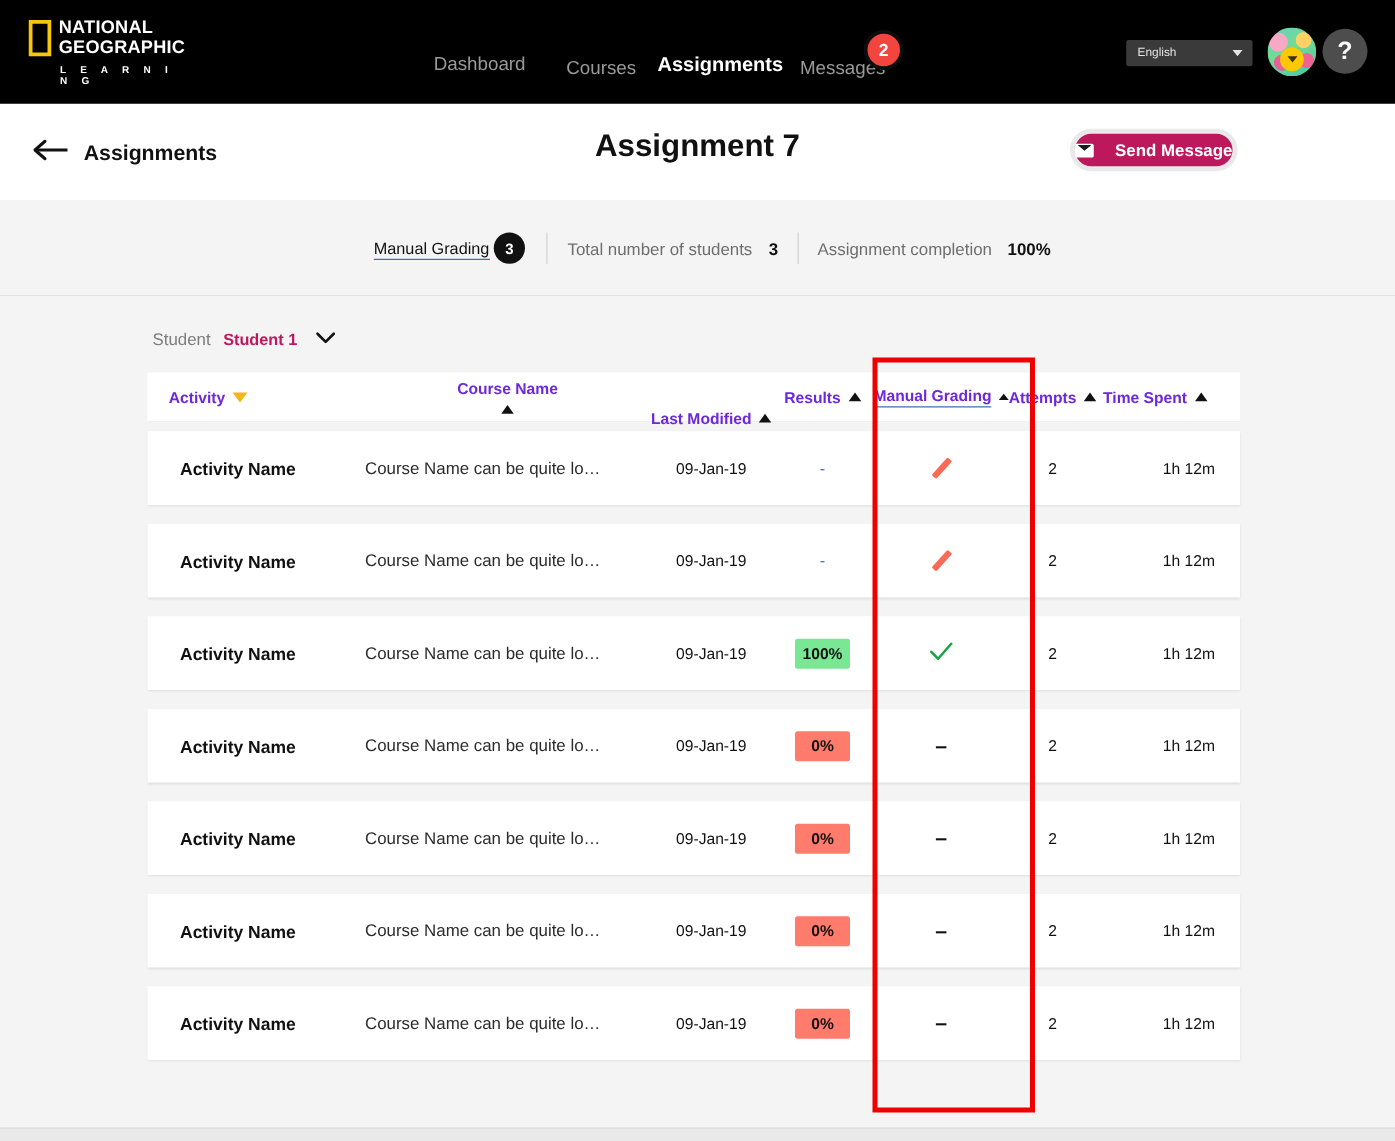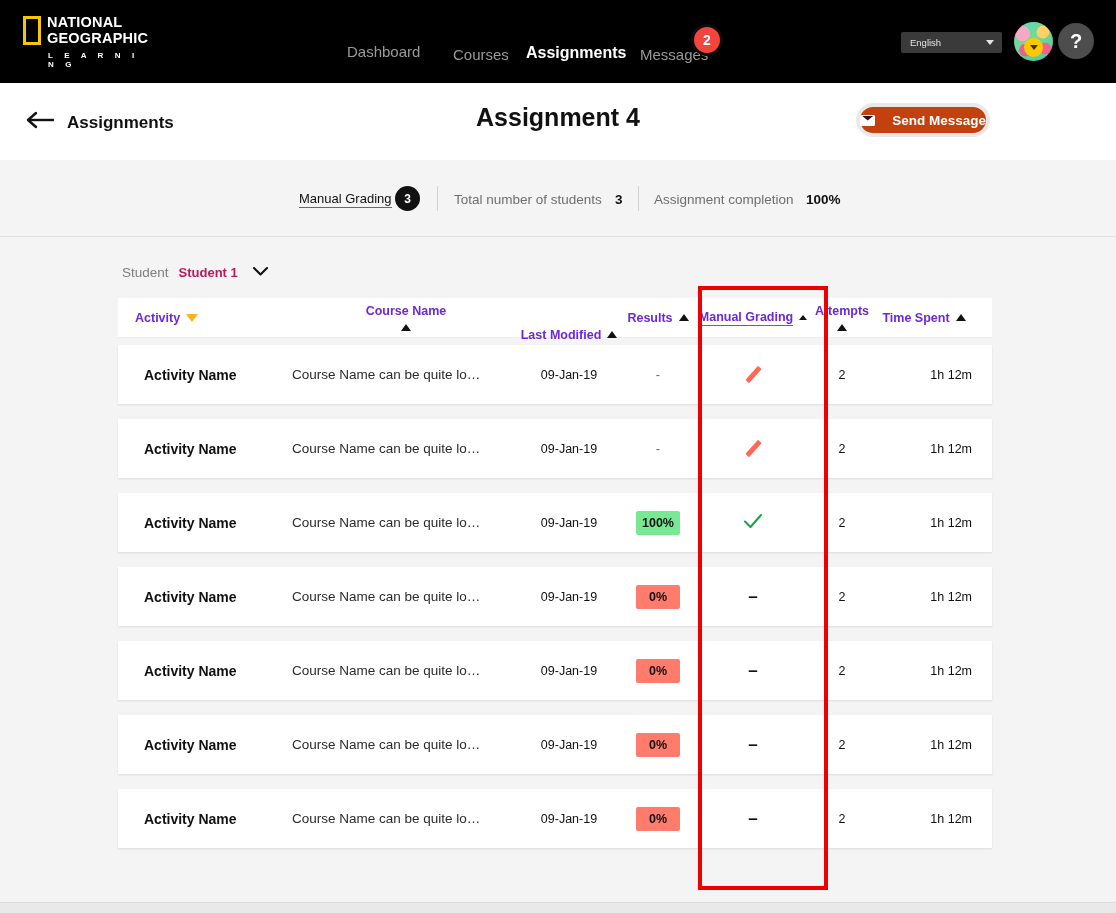--- a/index.html
+++ b/index.html
@@ -91,22 +91,22 @@
   .back-label {
     position: absolute; left: 67px; top: 30px;
     font-size: 17px; font-weight: 700; color: #111111;
   }
   .page-title {
     position: absolute; left: 0; right: 0; top: 20px;
     text-align: center; font-size: 25px; font-weight: 700; color: #111111;
   }
   .send-msg {
     position: absolute; left: 856px; top: 103px; width: 134px; height: 34px;
-    background: #c2410c; border: 4px solid #e9e9e9; border-radius: 19px;
-    display: flex; align-items: center; justify-content: flex-end; gap: 17px;
+    background: #be185d; border: 4px solid #e9e9e9; border-radius: 19px;
+    display: flex; align-items: center; justify-content: center; gap: 17px;
     color: #ffffff; font-size: 13.5px; font-weight: 700;
   }
   .env-icon {
     position: relative; width: 15px; height: 11px; background: #ffffff;
     border-radius: 1.5px; flex: none;
   }
   .env-icon:after {
     content: ""; position: absolute; left: 1.5px; top: 1px;
     width: 12px; height: 6px; background: #1a1a1a;
     clip-path: polygon(0 0, 100% 0, 50% 85%);
@@ -198,21 +198,21 @@
   }
   .check { color: #17a445; font-size: 21px; line-height: 21px; font-weight: 400; }
   .mdash { color: #111111; font-size: 17px; font-weight: 700; line-height: 10px; }
 
   
   .w-activity { width: 174px; padding-left: 26px; }
   .w-course   { width: 228px; text-align: left; flex-direction: column; }
   .w-date     { width: 98px; text-align: center; }
   .w-results  { width: 80px; text-align: center; }
   .w-manual   { width: 110px; text-align: center; display:flex; align-items:center; justify-content:center; }
-  .w-attempts { width: 68px; text-align: center; flex-direction: column; }
+  .w-attempts { width: 68px; text-align: center; }
   .w-time     { width: 96px; text-align: right; }
 
   .th.w-activity { padding-left: 17px; }
   .th.w-course   { justify-content: center; }
   .th.w-date     { justify-content: center; margin-top: 34px; }
   .th.w-results  { justify-content: center; }
   .th.w-manual   { justify-content: center; }
   .th.w-attempts { justify-content: center; }
   .th.w-time     { justify-content: center; }
 
@@ -268,21 +268,21 @@
   </div>
 
   <div class="subhead">
     <div class="back-arrow">
       <svg width="30" height="18" viewBox="0 0 30 18">
         <path d="M2 9 H28" stroke="#111" stroke-width="2.4" fill="none"></path>
         <path d="M10 2 L2 9 L10 16" stroke="#111" stroke-width="2.4" fill="none" stroke-linecap="round" stroke-linejoin="round"></path>
       </svg>
     </div>
     <div class="back-label">Assignments</div>
-    <div class="page-title">Assignment 4</div>
+    <div class="page-title">Assignment 7</div>
   </div>
 
   <div class="send-msg">
     <span class="env-icon"></span>
     <span>Send Message</span>
   </div>
 
   <div class="statsbar">
     <div class="stat-mg-label">Manual Grading</div>
     <div class="stat-mg-badge">3</div>

